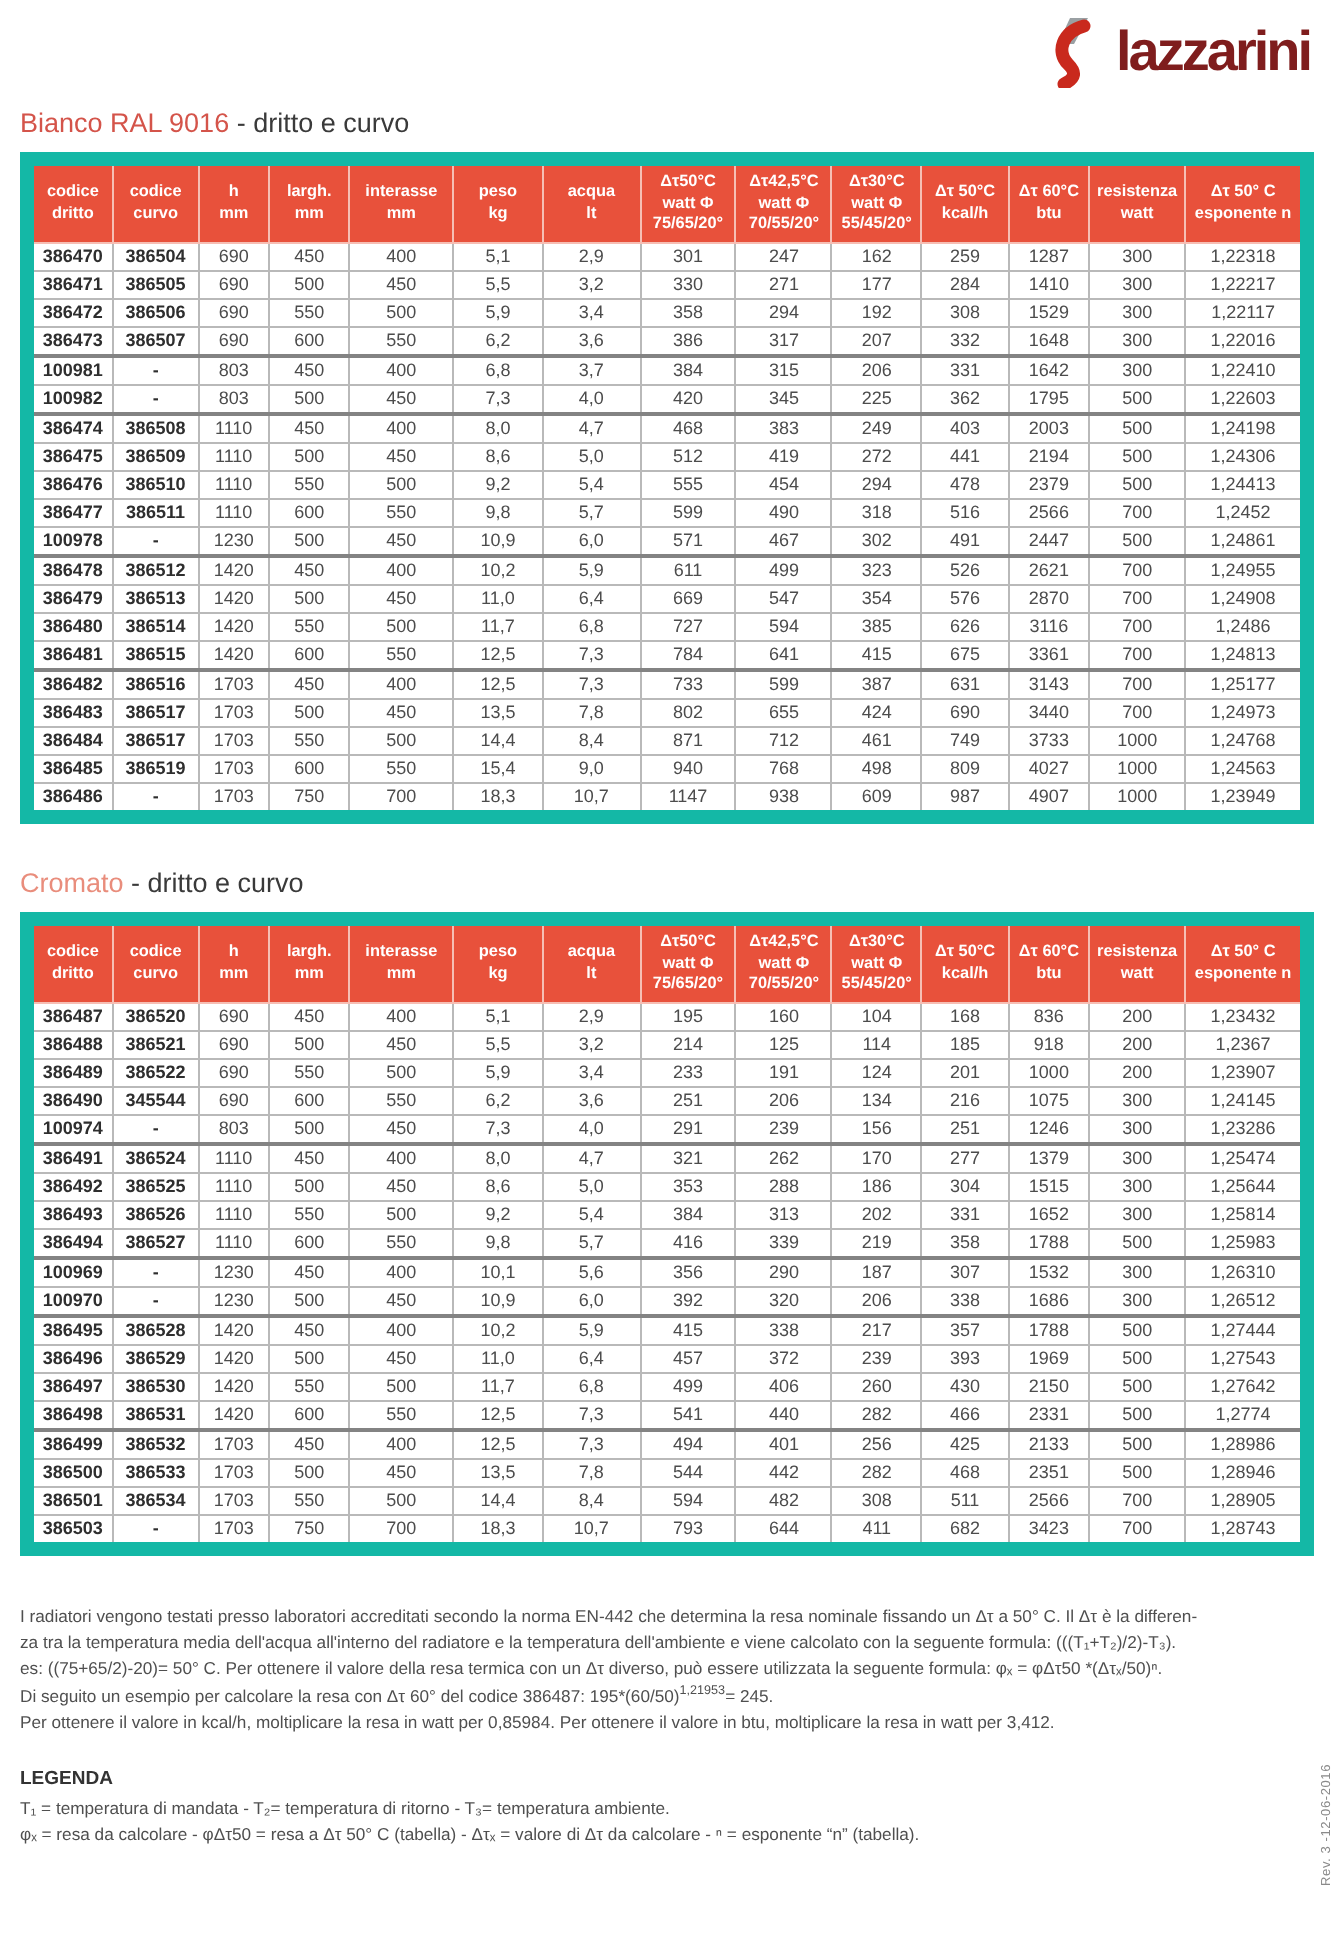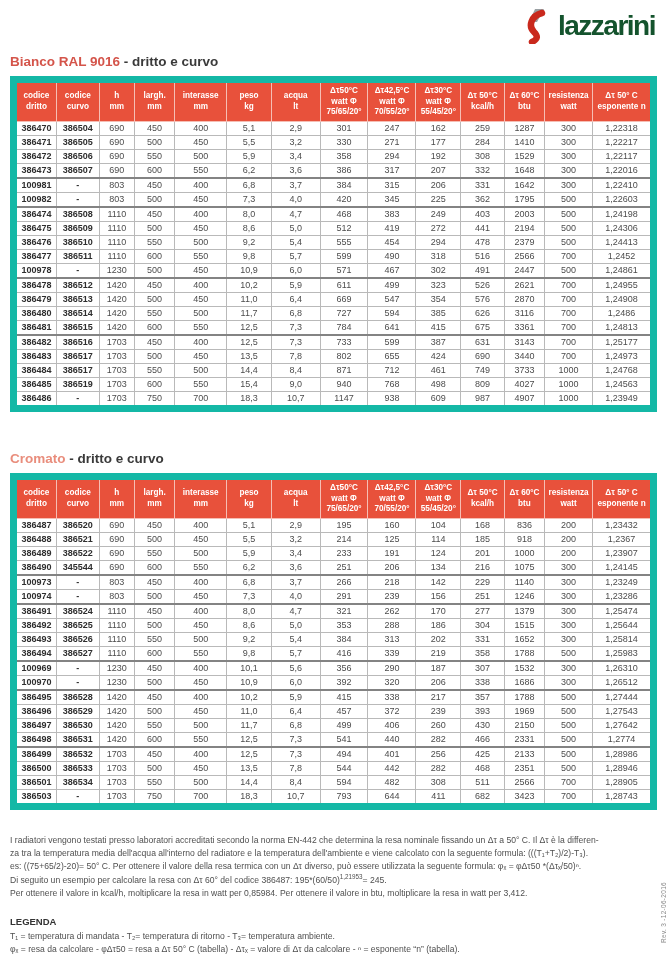--- a/index.html
+++ b/index.html
@@ -5,27 +5,27 @@
   html,body{margin:0;padding:0;}
   body{
     width:667px;height:969px;background:#ffffff;position:relative;
     font-family:"Liberation Sans", sans-serif;color:#4c4c4c;overflow:hidden;
   }
   .page{padding:6px 10px 0 10px;position:relative;height:100%;box-sizing:border-box;}
 
   
   .brand{display:flex;justify-content:flex-end;align-items:center;height:40px;gap:7px;padding-right:2px;}
   .brand-mark svg{display:block;}
-  .brand-name{font-size:28px;font-weight:bold;color:#14532d;letter-spacing:-1.5px;line-height:1;}
+  .brand-name{font-size:28px;font-weight:bold;color:#7f1d1d;letter-spacing:-1.5px;line-height:1;}
 
   
-  .sec-title{font-size:13.5px;font-weight:bold;color:#3a3a3a;margin:8px 0 7px 0;}
+  .sec-title{font-size:13.5px;font-weight:normal;color:#3a3a3a;margin:8px 0 7px 0;}
   .hl-bianco{color:#d4544a;}
   .hl-cromato{color:#e98d7c;}
-  .block-cromato .sec-title{margin-top:39px;}
+  .block-cromato .sec-title{margin-top:22px;}
 
   
   table.spec{width:100%;border-collapse:collapse;table-layout:fixed;border:7px solid #14b8a6;}
   table.spec th{
     background:#e8513b;color:#ffffff;font-weight:bold;font-size:8.2px;
     padding:3px 0;border:1px solid #f6beb4;vertical-align:middle;
   }
   table.spec th div{line-height:1.3;}
   table.spec td{
     border:1px solid #b9b9b9;font-size:9px;color:#4c4c4c;text-align:center;
@@ -616,36 +616,20 @@
             <td>6,2</td>
             <td>3,6</td>
             <td>251</td>
             <td>206</td>
             <td>134</td>
             <td>216</td>
             <td>1075</td>
             <td>300</td>
             <td>1,24145</td>
           </tr>
-          <tr class="group-start">
-            <td class="code">100973</td>
-            <td class="code">-</td>
-            <td>803</td>
-            <td>450</td>
-            <td>400</td>
-            <td>6,8</td>
-            <td>3,7</td>
-            <td>266</td>
-            <td>218</td>
-            <td>142</td>
-            <td>229</td>
-            <td>1140</td>
-            <td>300</td>
-            <td>1,23249</td>
-          </tr>
           <tr>
             <td class="code">100974</td>
             <td class="code">-</td>
             <td>803</td>
             <td>500</td>
             <td>450</td>
             <td>7,3</td>
             <td>4,0</td>
             <td>291</td>
             <td>239</td>

